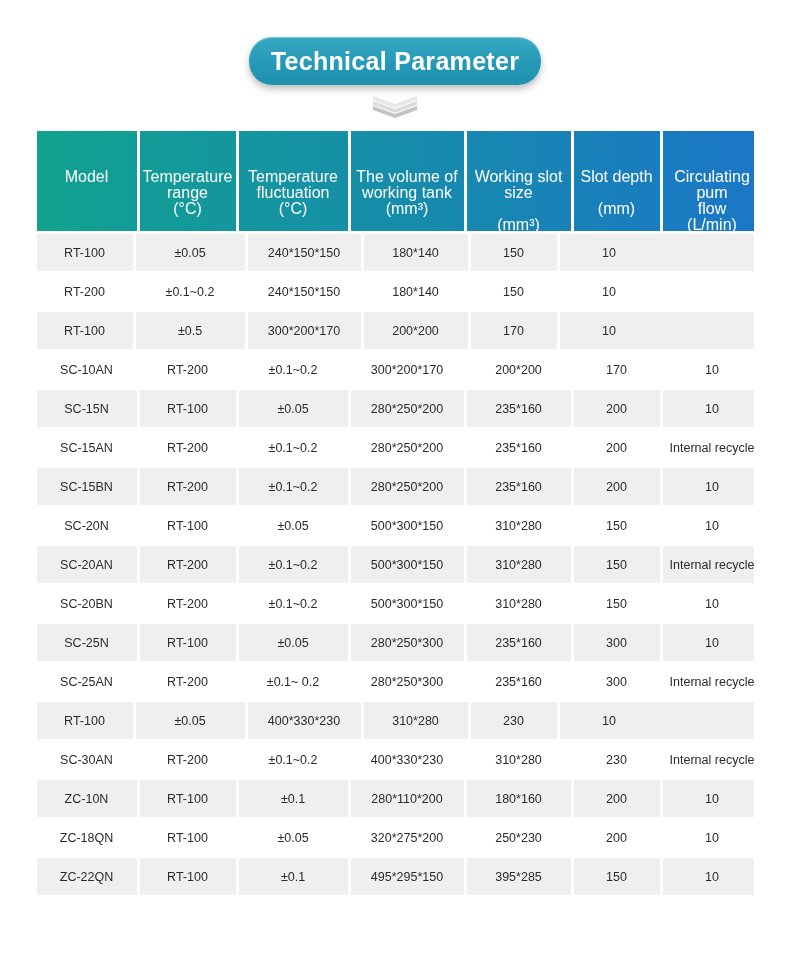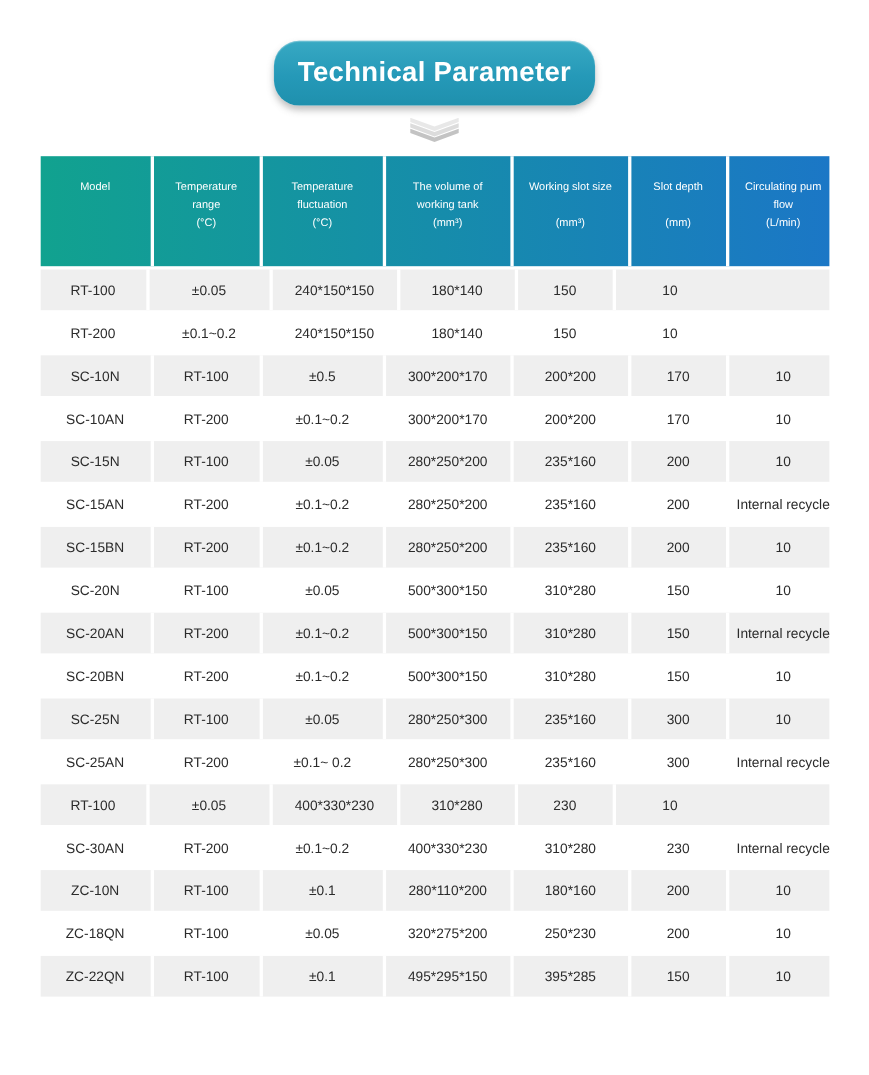--- a/index.html
+++ b/index.html
@@ -1,35 +1,35 @@
 <!DOCTYPE html>
 <html style="--header-grad-start: #11a28f; --header-grad-end: #1b77c6; --title-grad-top: #38a9c3; --title-grad-mid: #2599b8; --title-grad-bottom: #1f90ad; --row-alt: #efefef; --body-text: #2b2b2b;"><head>
 <meta charset="utf-8">
 <style>
   html,body{margin:0;padding:0;background:#ffffff;}
   .page{
     width:790px;height:977px;background:#ffffff;position:relative;
     font-family:"Liberation Sans", sans-serif;overflow:hidden;
   }
   .title-pill{
-    width:292px;height:59px;margin:37px auto 0;border-radius:23px;
+    width:292px;height:48px;margin:37px auto 0;border-radius:23px;
     background:linear-gradient(180deg, var(--title-grad-top,#38a9c3) 0%, var(--title-grad-mid,#2599b8) 55%, var(--title-grad-bottom,#1f90ad) 100%);
     box-shadow:0 4px 7px rgba(110,110,110,0.45), inset 0 1px 1px rgba(255,255,255,0.35);
     display:flex;align-items:center;justify-content:center;
     color:#ffffff;font-size:25px;font-weight:700;letter-spacing:0.3px;
   }
   .down-arrow{display:block;margin:11px auto 0;}
   .ptable{width:717px;margin:9px auto 0;}
   .header-row{
     display:flex;height:100px;margin-bottom:3px;color:#ffffff;
     background:linear-gradient(90deg, var(--header-grad-start,#11a28f) 0%, var(--header-grad-end,#1b77c6) 100%);
   }
   .cell{box-sizing:border-box;flex:0 0 auto;}
   .header-row .cell{
-    padding-top:21px;text-align:center;font-size:10px;line-height:16px;font-weight:400;
+    padding-top:38px;text-align:center;font-size:16px;line-height:16px;font-weight:400;
   }
   .header-row .cell:not(:last-child), .row .cell:not(:last-child){
     border-right:3px solid #ffffff;
   }
   .row{display:flex;height:37px;margin-bottom:2px;background:#ffffff;}
   .row.alt{background:var(--row-alt,#efefef);}
   .row .cell{
     display:flex;align-items:center;justify-content:center;
     font-size:12.5px;color:var(--body-text,#2b2b2b);
   }
@@ -98,21 +98,20 @@
         </div>
         <div class="row">
           <div class="cell c1">RT-200</div>
           <div class="cell c2">±0.1~0.2</div>
           <div class="cell c3">240*150*150</div>
           <div class="cell c4">180*140</div>
           <div class="cell c5">150</div>
           <div class="cell c6">10</div>
         </div>
         <div class="row alt">
-          <div class="cell c0">SC-10N</div>
           <div class="cell c1">RT-100</div>
           <div class="cell c2">±0.5</div>
           <div class="cell c3">300*200*170</div>
           <div class="cell c4">200*200</div>
           <div class="cell c5">170</div>
           <div class="cell c6">10</div>
         </div>
         <div class="row">
           <div class="cell c0">SC-10AN</div>
           <div class="cell c1">RT-200</div>

